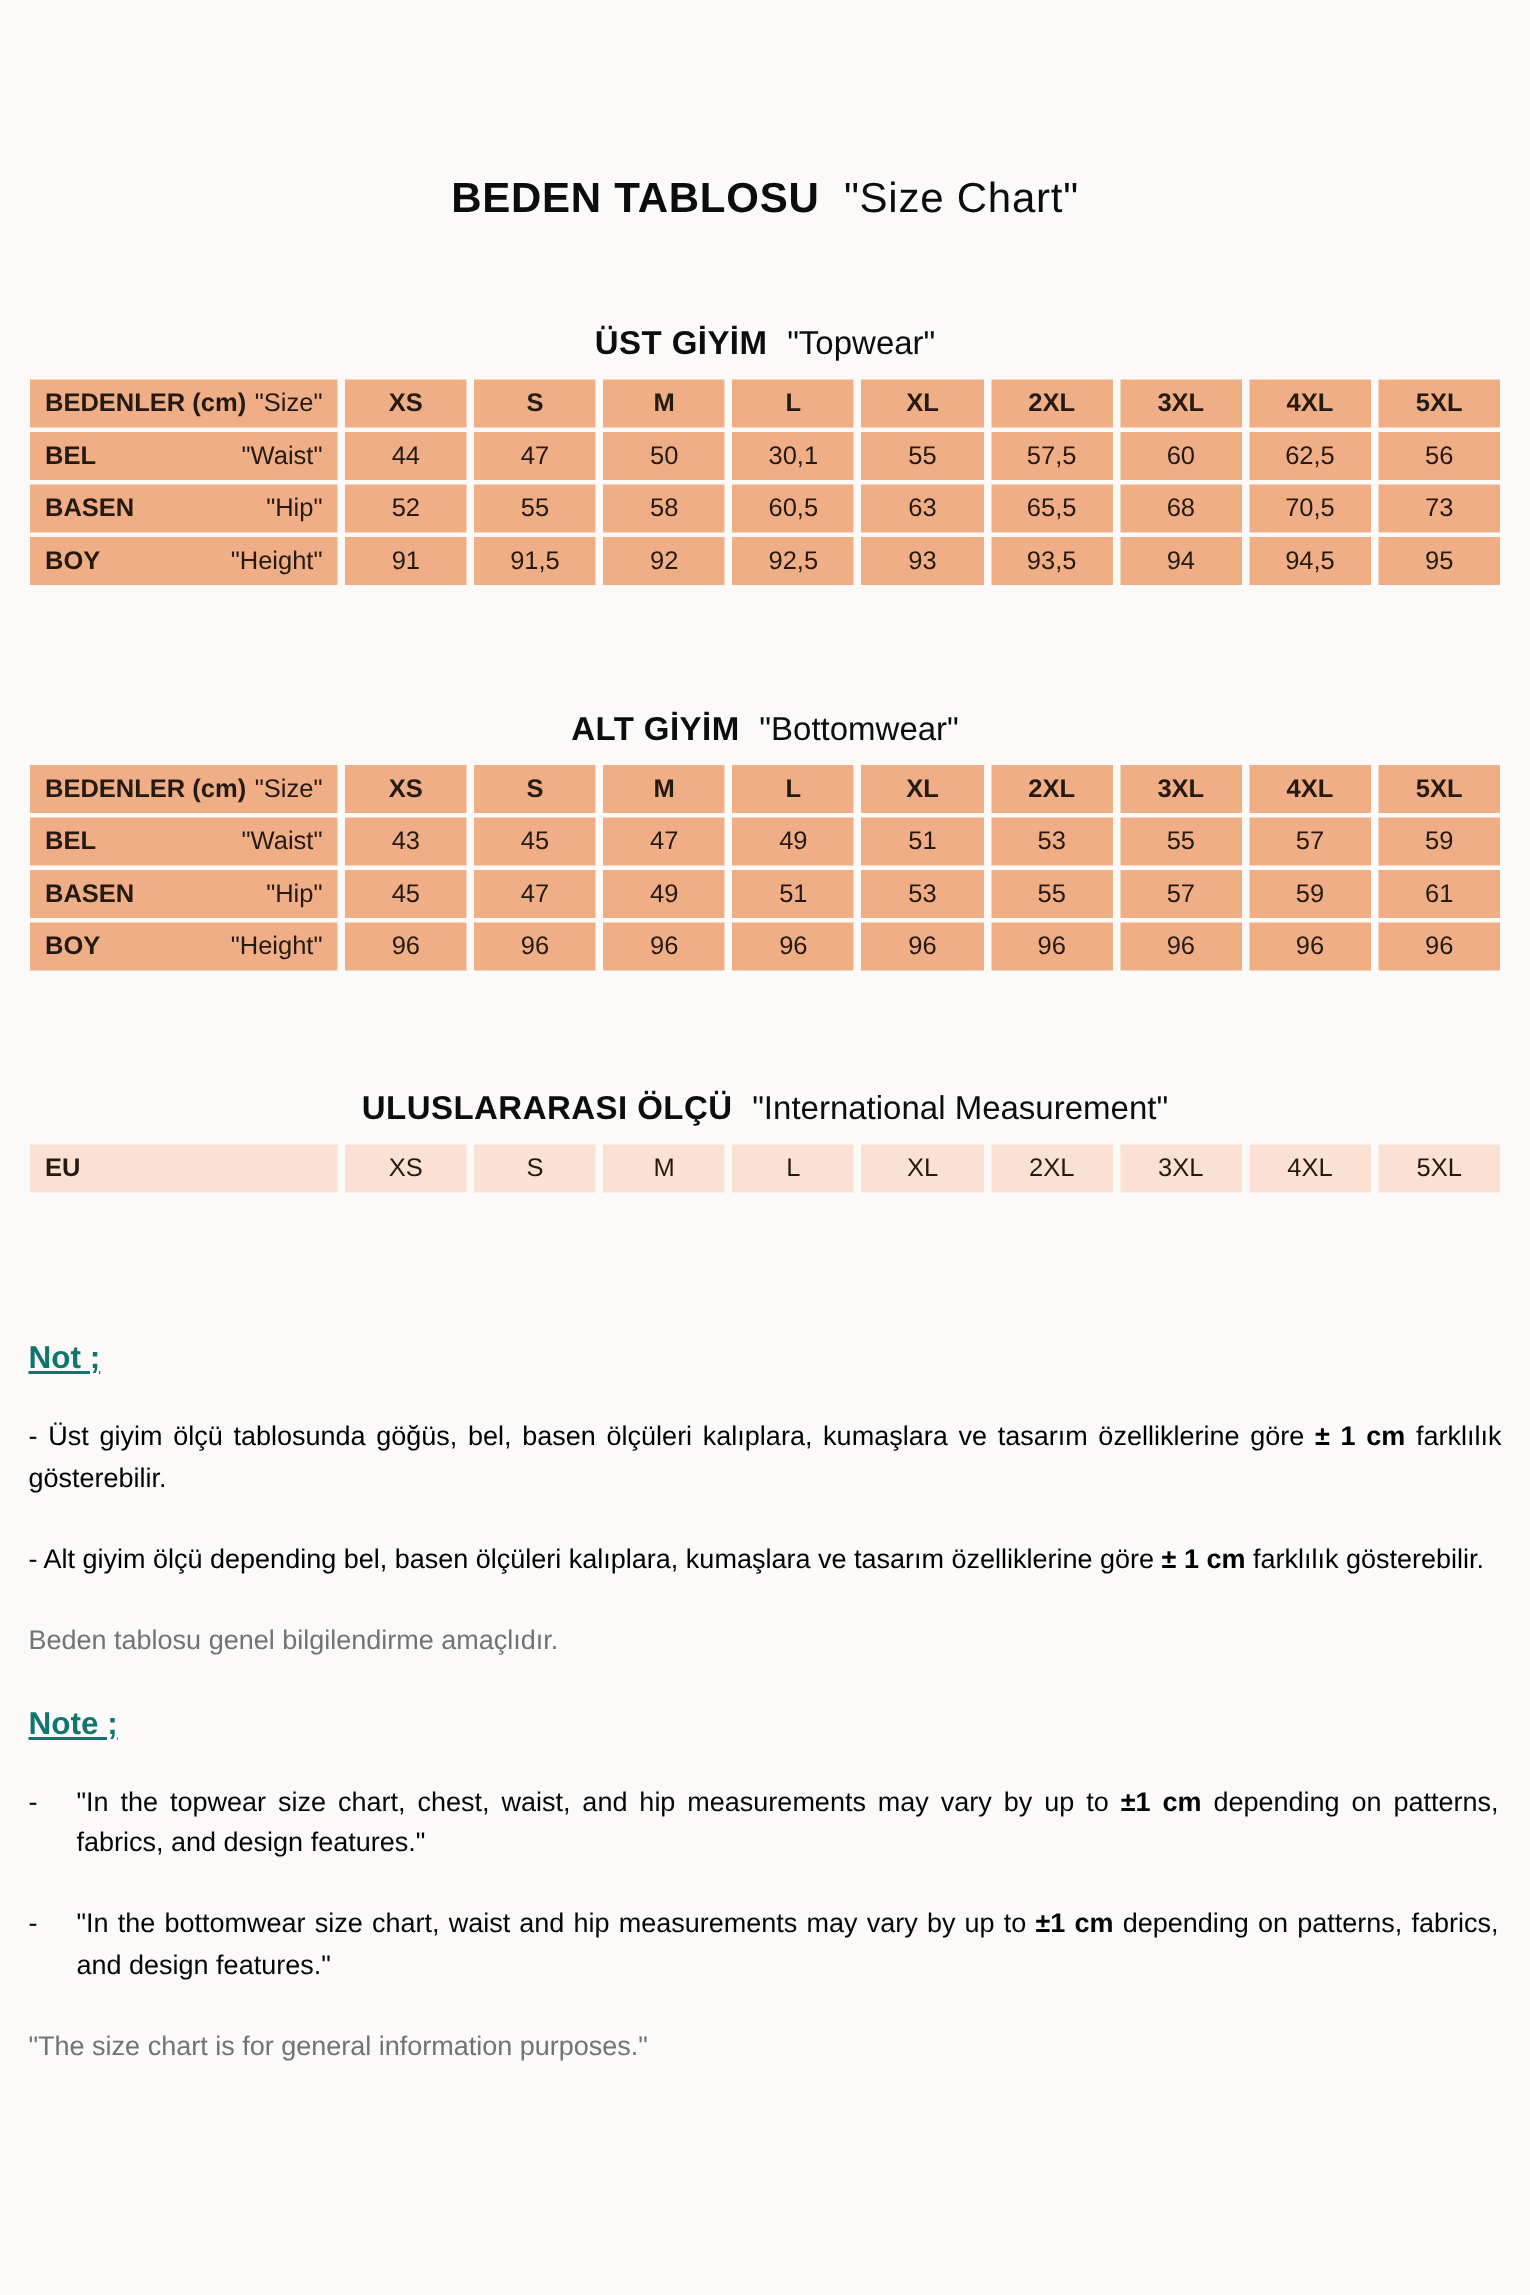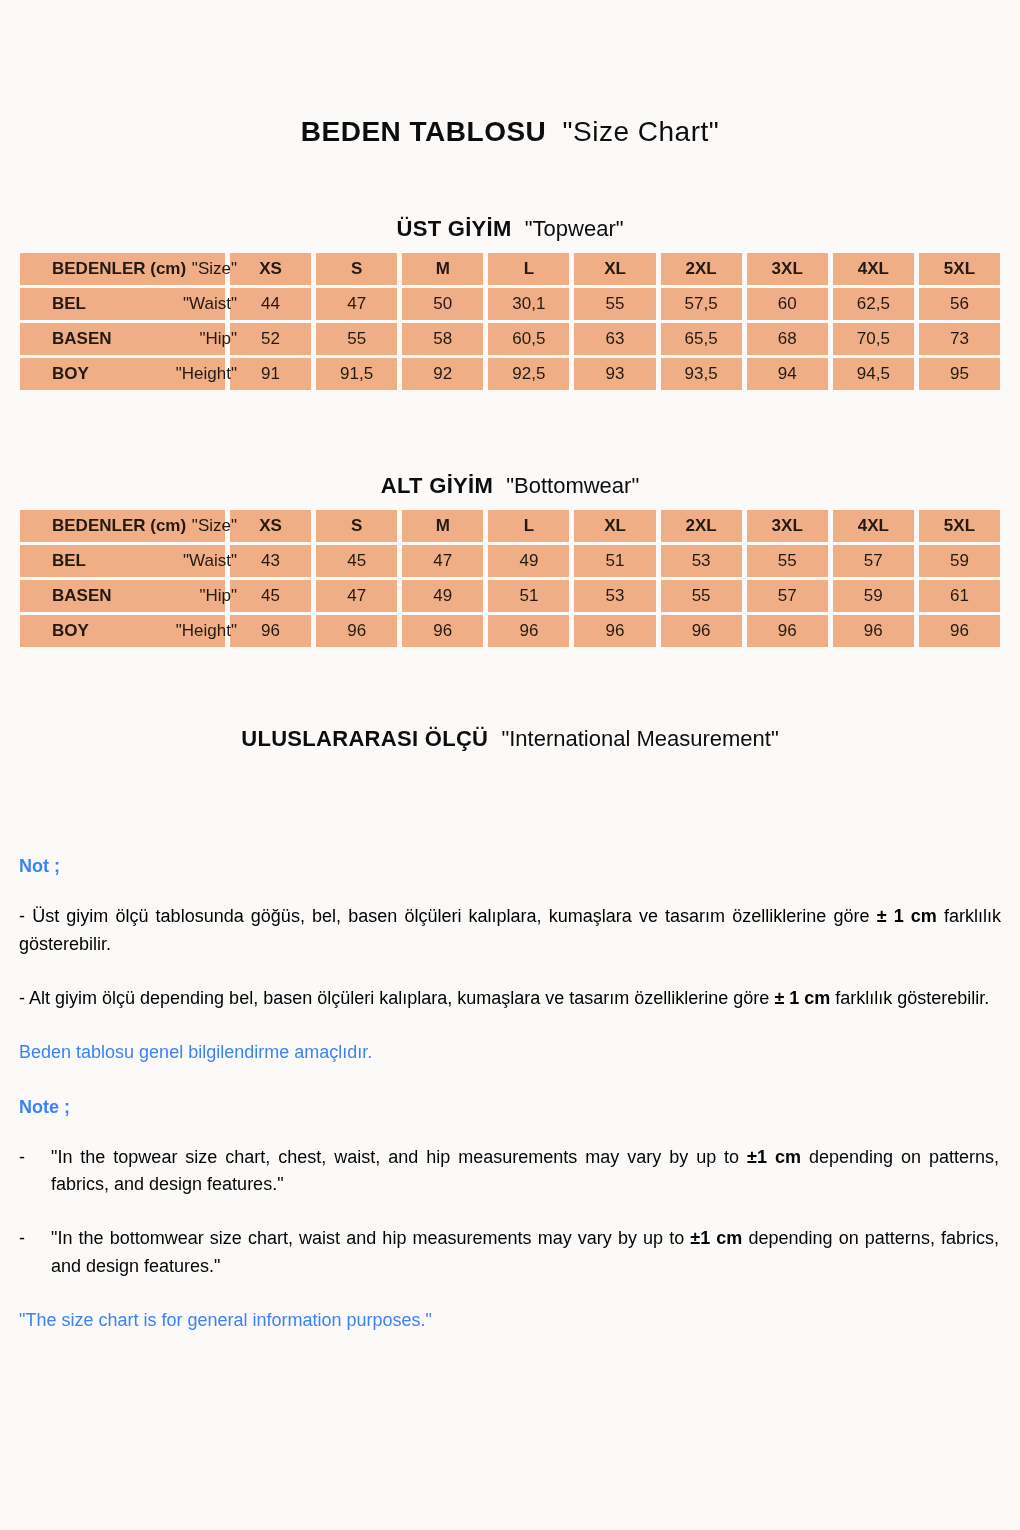--- a/index.html
+++ b/index.html
@@ -56,36 +56,36 @@
     vertical-align:middle;
     padding:0 4px;
   }
   table.size-table.light td{background:var(--table-soft);}
   table.size-table td.label-cell{
     width:205px;
     text-align:left;
     padding:0 10px;
   }
   table.size-table td.label-cell .lc{
-    display:flex;justify-content:space-between;align-items:center;width:100%;margin-left:22px;
+    display:flex;justify-content:space-between;align-items:center;width:100%;
   }
   table.size-table td.label-cell .lbl{font-weight:bold;}
   table.size-table td.label-cell .trn{font-weight:normal;}
   table.size-table td.val.bold{font-weight:bold;}
   .sec-gap-1{margin-top:80px;}
   .sec-gap-2{margin-top:76px;}
   
   .notes{margin-top:96px;padding:0 4px;}
-  .note-heading{font-weight:bold;font-size:18px;margin-top:30px;color:#3b82f6;}
+  .note-heading{font-weight:bold;font-size:21px;margin-top:30px;color:#0f766e;text-decoration:underline;}
   .note-heading:first-child{margin-top:0;}
   .note-para{
     font-size:18px;line-height:1.55;margin-top:26px;
     text-align:justify;color:#000000;
   }
-  .note-plain{font-size:18px;line-height:1.55;margin-top:26px;color:#3b82f6;}
+  .note-plain{font-size:18px;line-height:1.55;margin-top:26px;color:#737373;}
   .note-bullet{
     display:flex;font-size:18px;line-height:1.55;margin-top:26px;color:#060606;
   }
   .note-bullet .dash{width:32px;flex:0 0 32px;}
   .note-bullet .btxt{flex:1;text-align:justify;padding-right:2px;}
   .notes b{font-weight:bold;}
 </style>
 </head>
 <body>
 
@@ -252,20 +252,37 @@
   </table>
 </section>
 
 <section class="chart-section sec-gap-2">
   <h2 class="section-heading">
     <span class="hb">ULUSLARARASI  ÖLÇÜ</span>
     <span class="hq">"International Measurement"</span>
   </h2>
   <table class="size-table light">
     <tbody>
+        <tr>
+          <td class="label-cell">
+            <span class="lc">
+              <span class="lbl">EU</span>
+              <span class="trn"></span>
+            </span>
+          </td>
+          <td class="val">XS</td>
+          <td class="val">S</td>
+          <td class="val">M</td>
+          <td class="val">L</td>
+          <td class="val">XL</td>
+          <td class="val">2XL</td>
+          <td class="val">3XL</td>
+          <td class="val">4XL</td>
+          <td class="val">5XL</td>
+        </tr>
       </tbody>
   </table>
 </section>
 
 <div class="notes">
     <div class="note-heading"><b>Not ;</b></div>
     <div class="note-para"><span>- Üst giyim ölçü tablosunda göğüs, bel, basen ölçüleri kalıplara, kumaşlara ve tasarım özelliklerine göre </span><b>± 1 cm</b><span> farklılık gösterebilir.</span></div>
     <div class="note-para"><span>- Alt giyim ölçü depending bel, basen ölçüleri kalıplara, kumaşlara ve tasarım özelliklerine göre </span><b>± 1 cm</b><span> farklılık gösterebilir.</span></div>
     <div class="note-plain"><span>Beden tablosu genel bilgilendirme amaçlıdır.</span></div>
     <div class="note-heading"><b>Note ;</b></div>

